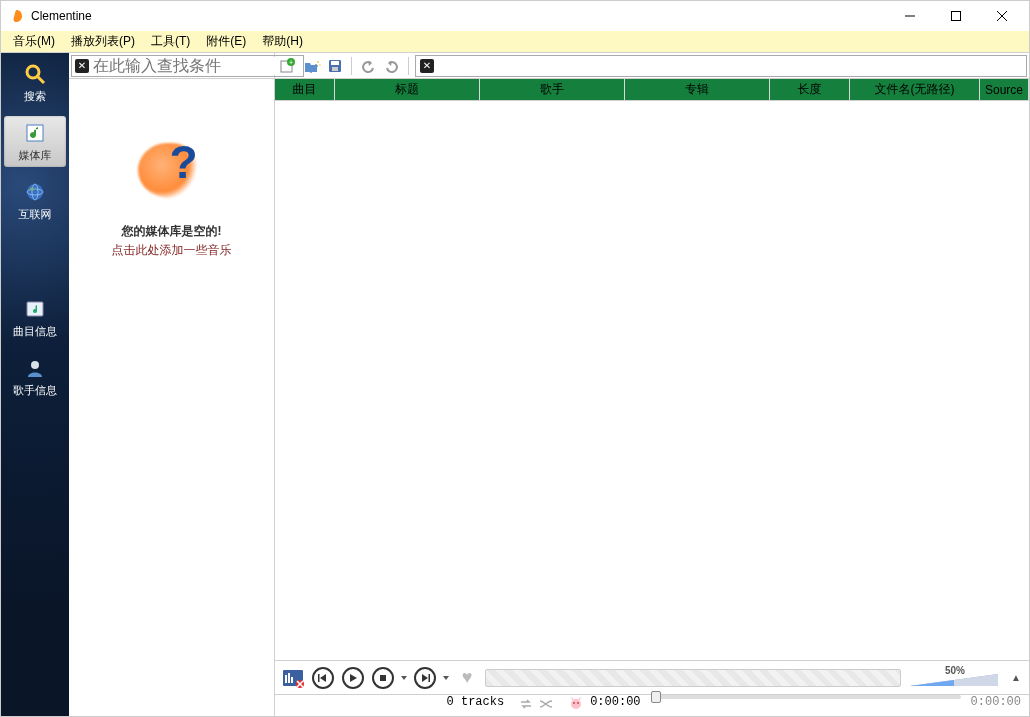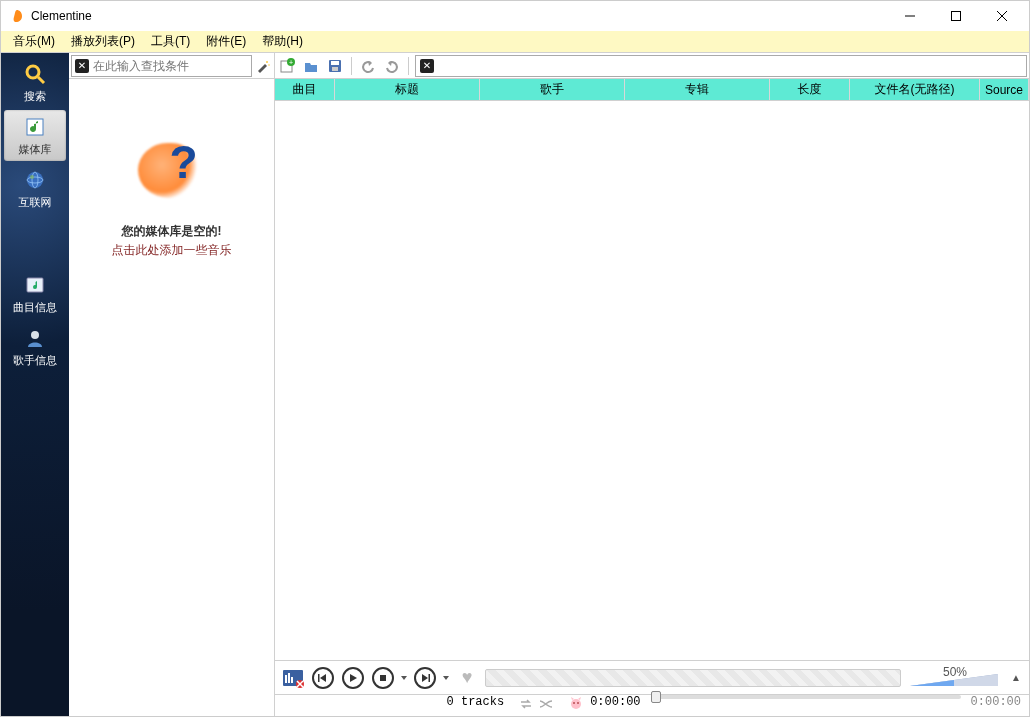--- a/index.html
+++ b/index.html
@@ -14,61 +14,61 @@
 .win-btn { width: 46px; height: 30px; display: flex; align-items: center; justify-content: center; }
 
 
 .menubar { height: 22px; display: flex; align-items: center; background: #fef9c3; border-bottom: 1px solid #d0d0d0; padding-left: 4px; }
 .menubar .menu-item { padding: 2px 8px; }
 
 
 .main { flex: 1; display: flex; min-height: 0; }
 
 
-.sidebar { width: 68px; background: radial-gradient(circle at 30% 20%, #2a4a7a 0%, #0d1f3a 30%, #0a1528 80%); display: flex; flex-direction: column; align-items: center; padding-top: 4px; gap: 2px; color: #fff; font-size: 11px; }
+.sidebar { width: 68px; background: radial-gradient(circle at 30% 20%, #2a4a7a 0%, #0d1f3a 30%, #0a1528 80%); display: flex; flex-direction: column; align-items: center; padding-top: 4px; gap: 8px; color: #fff; font-size: 11px; }
 .sidebar-item { width: 62px; display: flex; flex-direction: column; align-items: center; padding: 4px 0 4px; gap: 2px; border-radius: 3px; }
 .sidebar-item.active { background: linear-gradient(#e8e8e8, #c8c8c8); color: #333; box-shadow: inset 0 0 2px rgba(0,0,0,0.3); }
 .sidebar-icon { width: 26px; height: 26px; display: flex; align-items: center; justify-content: center; }
 .sidebar-gap { height: 50px; }
 
 
 .library-panel { width: 206px; display: flex; flex-direction: column; border-right: 1px solid #d0d0d0; background: #fff; }
 .search-row { height: 26px; display: flex; align-items: center; padding: 3px 2px; border-bottom: 1px solid #d0d0d0; gap: 2px; }
 .search-box { flex: 1; height: 22px; border: 1px solid #aaa; display: flex; align-items: center; padding: 0 3px; gap: 4px; }
-.search-box input { flex: 1; border: none; outline: none; font-size: 12px; color: #15803d; }
+.search-box input { flex: 1; border: none; outline: none; font-size: 16px; color: #15803d; }
 .search-clear-icon { width: 14px; height: 14px; background:#222; color:#fff; border-radius:2px; font-size:10px; display:flex; align-items:center; justify-content:center;}
 .wand-btn { width: 20px; height: 20px; display:flex; align-items:center; justify-content:center; }
 .library-body { flex: 1; display: flex; flex-direction: column; align-items: center; padding-top: 50px; }
 .library-empty-img { width: 80px; height: 80px; position: relative; margin-bottom: 14px; }
 .blob { position: absolute; width: 60px; height: 55px; left: 6px; top: 14px; background: radial-gradient(circle at 40% 40%, #ffb278 0%, #ff8c3a 55%, rgba(255,140,58,0) 72%); border-radius: 50% 45% 48% 52%; filter: blur(1px); }
 .qmark { position:absolute; left:38px; top:6px; font-size:46px; font-weight:bold; color:#1a4a9a; font-family: Arial; }
 .empty-title { font-weight: bold; font-size: 12px; color:#333; }
 .empty-sub { font-size: 12px; color:#7f1d1d; margin-top:2px; }
 
 
 .right { flex: 1; display: flex; flex-direction: column; min-width: 0; }
 .toolbar { height: 26px; border-bottom: 1px solid #d0d0d0; display: flex; align-items: center; padding: 0 2px; gap: 4px; }
 .tbtn { width: 20px; height: 20px; display:flex; align-items:center; justify-content:center; border-radius:2px; }
 .tsep { width:1px; height:18px; background:#ccc; margin: 0 2px; }
 .tab-bar { flex: 1; height: 22px; border: 1px solid #aaa; background: #fff; display: flex; align-items: center; padding: 0 4px; }
 .tab-close { width:14px; height:14px; background:#222; color:#fff; border-radius:2px; font-size:10px; display:flex; align-items:center; justify-content:center; }
 
 
-.playlist-header { height: 22px; border-bottom: 1px solid #d0d0d0; display: flex; align-items: stretch; background: #5eead4; }
+.playlist-header { height: 22px; border-bottom: 1px solid #d0d0d0; display: flex; align-items: stretch; background: #15803d; }
 .ph-col { border-right: 1px solid #d8d8d8; display:flex; align-items:center; justify-content:center; font-size:12px; padding: 0 4px; overflow:hidden; white-space:nowrap; }
 .playlist-body { flex: 1; background: #fff; }
 
 
 .player { height: 34px; border-top: 1px solid #d0d0d0; display: flex; align-items: center; padding: 0 6px; gap: 6px; }
 .pbtn { width: 24px; height: 24px; display:flex; align-items:center; justify-content:center; }
 .circle-btn { width:22px; height:22px; border:2px solid #333; border-radius:50%; display:flex; align-items:center; justify-content:center; }
 .heart { color:#bbb; font-size:18px; }
 .progress { flex:1; height: 18px; background: repeating-linear-gradient(45deg, #e8e8e8 0 6px, #f2f2f2 6px 12px); border:1px solid #ccc; border-radius:2px; }
 .volume-wrap { width: 96px; display:flex; flex-direction:column; align-items:center; gap:0px; position:relative; }
-.vol-label { font-size: 12px; color:#555; position:absolute; top:-3px; }
+.vol-label { font-size: 10px; color:#555; position:absolute; top:-3px;font-weight:bold; }
 .volume { width: 90px; height: 14px; position:relative; margin-top:6px; }
 .vol-tri { position:absolute; left:0; top:0; width:0; height:0; border-style:solid; border-width: 0 0 12px 88px; border-color: transparent transparent #d0d8e8 transparent; }
 .vol-tri-outline { position:absolute; left:0; top:0; width:0; height:0; border-style:solid; border-width: 0 0 12px 88px; border-color: transparent transparent #99aacc transparent; }
 .vol-fill-clip { position:absolute; left:0; top:0; height:12px; width:44px; overflow:hidden; }
 .vol-fill-tri { width:0; height:0; border-style:solid; border-width: 0 0 12px 88px; border-color: transparent transparent #6fa8f0 transparent; }
 .expand { width:14px; height:14px; display:flex; align-items:center; justify-content:center; color:#555; font-size:10px; }
 
 
 .statusbar { height: 22px; border-top: 1px solid #d0d0d0; display: flex; align-items: flex-start; padding: 0 8px; font-family: "Courier New", monospace; font-size: 12px; }
 .statusbar .flex { flex:1; }

